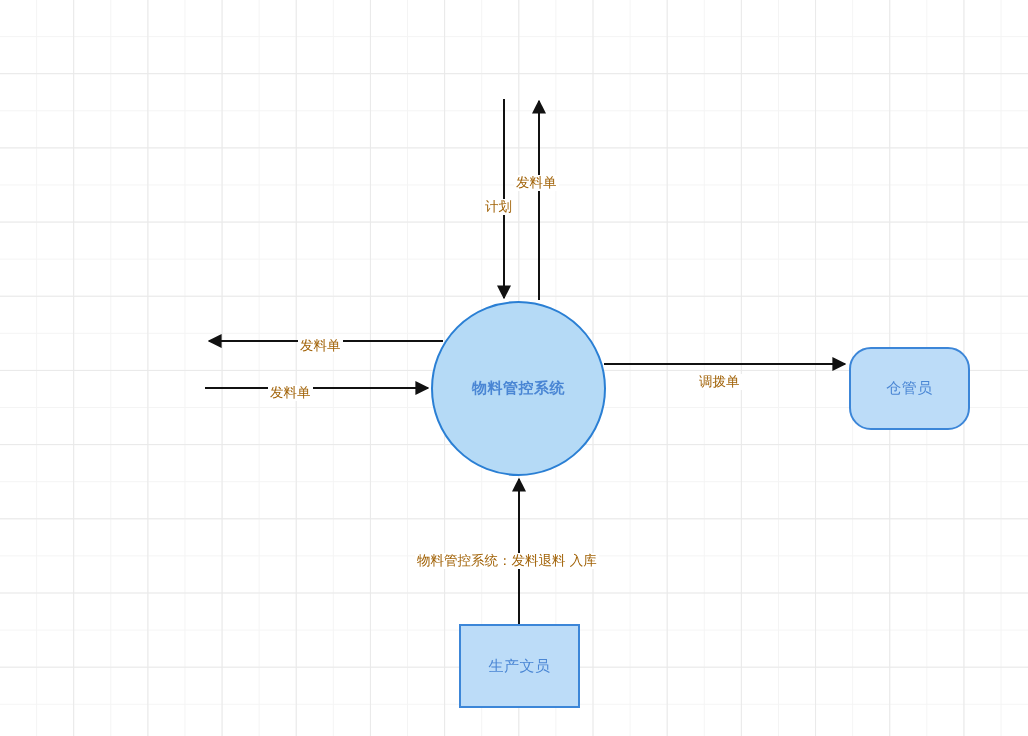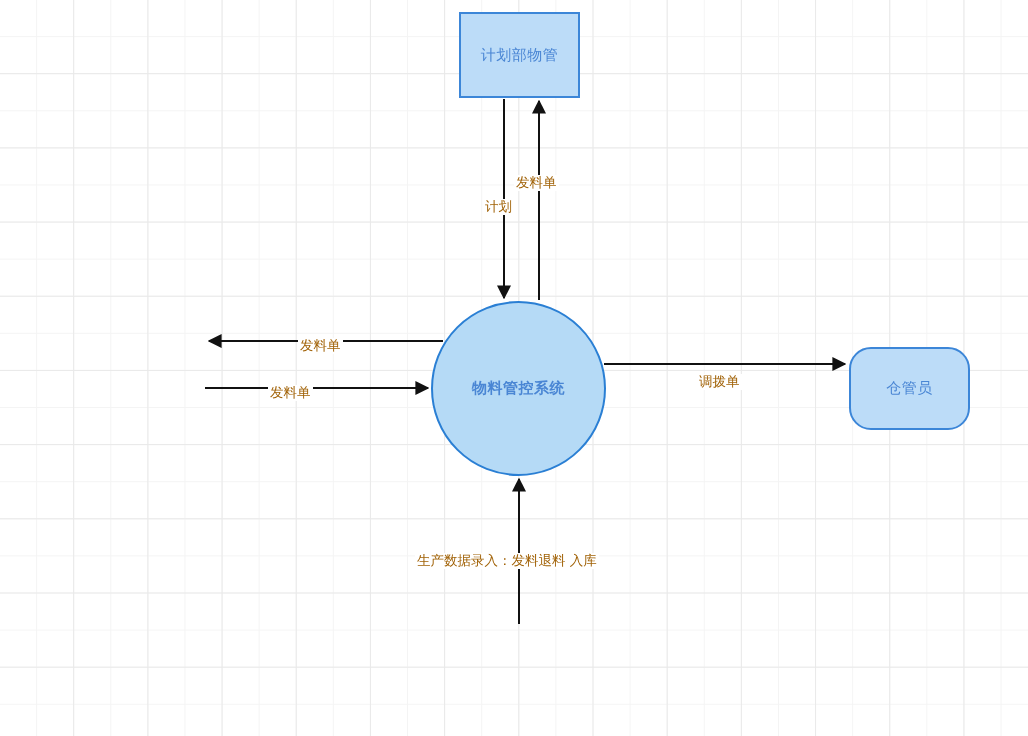--- a/index.html
+++ b/index.html
@@ -92,39 +92,39 @@
 
     <line x1="443" y1="341" x2="209" y2="341" stroke="#111111" stroke-width="2" marker-end="url(#arrow)"></line>
 
     <line x1="205" y1="388" x2="428" y2="388" stroke="#111111" stroke-width="2" marker-end="url(#arrow)"></line>
 
     <line x1="604" y1="364" x2="845" y2="364" stroke="#111111" stroke-width="2" marker-end="url(#arrow)"></line>
 
     <line x1="519" y1="624" x2="519" y2="479" stroke="#111111" stroke-width="2" marker-end="url(#arrow)"></line>
   </svg>
 
-  <div class="node-box" style="left:459px; top:12px; width:121px; height:86px;">
-    <span class="node-label">计划部物管</span>
-  </div>
 
 
   <div class="node-box" style="left:849px; top:347px; width:121px; height:83px;border-radius:22px;">
     <span class="node-label">仓管员</span>
   </div>
 
+  <div class="node-box" style="left:459px; top:624px; width:121px; height:84px;">
+    <span class="node-label">生产文员</span>
+  </div>
 
   <div class="node-circle" style="left:431px; top:301px; width:175px; height:175px;font-weight:bold;">
     <span class="node-label">物料管控系统</span>
   </div>
 
   <div class="edge-label" style="left:514px; top:175px;">发料单</div>
 
   <div class="edge-label" style="left:483px; top:199px;">计划</div>
 
   <div class="edge-label" style="left:298px; top:338px;">发料单</div>
 
   <div class="edge-label" style="left:268px; top:385px;">发料单</div>
 
   <div class="edge-label" style="left:697px; top:374px;">调拨单</div>
 
-  <div class="edge-label" style="left:415px; top:553px;">生产数据录入：发料退料 入库</div>
+  <div class="edge-label" style="left:415px; top:553px;">物料管控系统：发料退料 入库</div>
 
 </div>
 
 </body></html>

